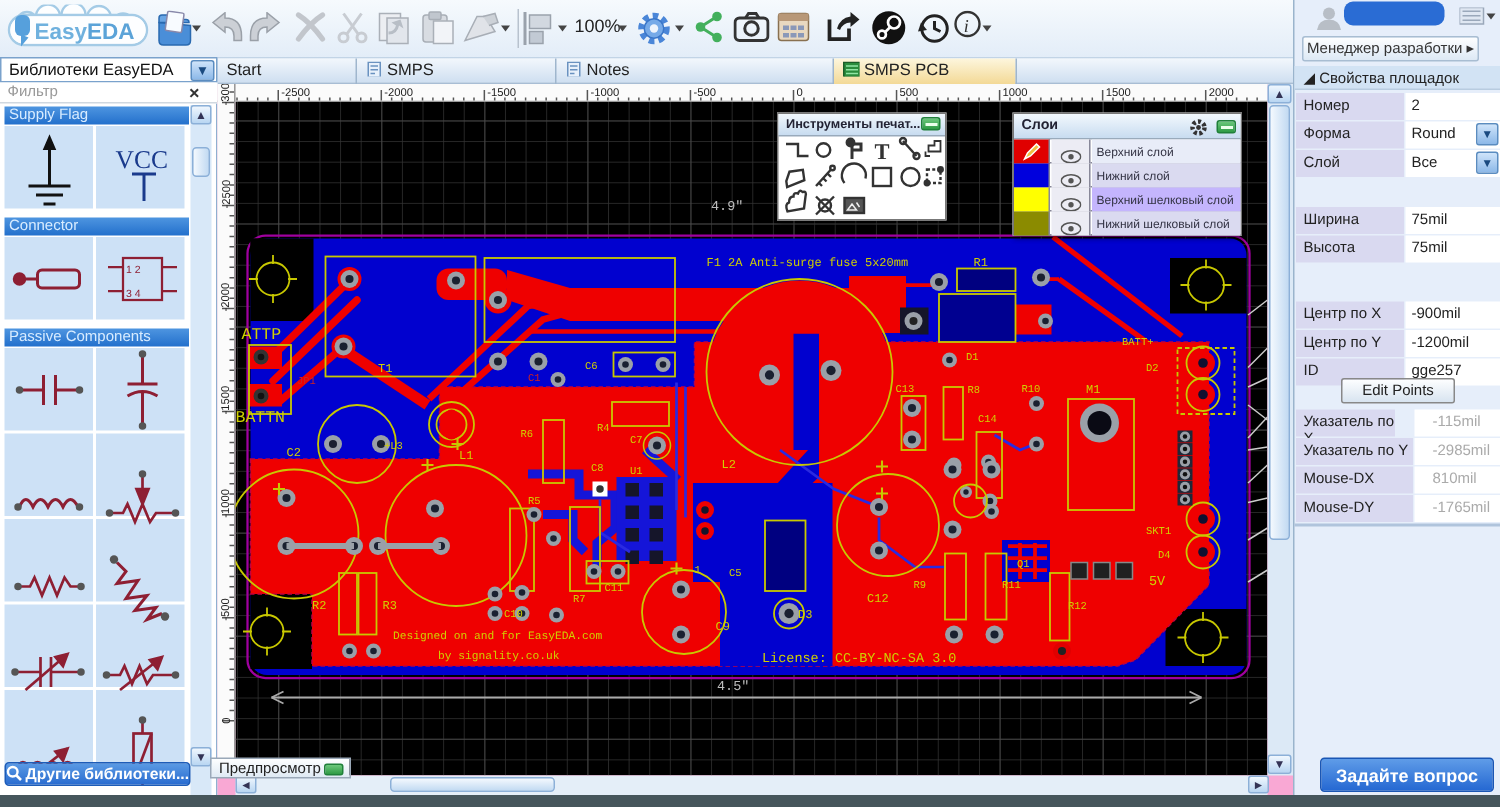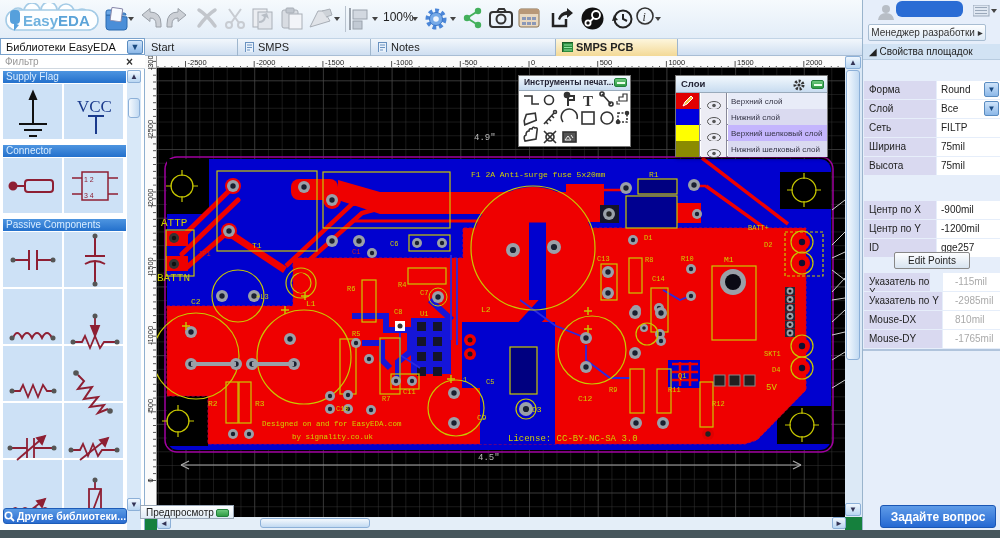--- a/index.html
+++ b/index.html
@@ -18,21 +18,21 @@
 #leftpanel { left:0; top:38px; width:145px; height:492px; background:#fff; border-right:1px solid #8fb0d0; }
 #libdrop { position:absolute; left:0; top:0; width:145px; height:17px; background:#fff; border:1px solid #7aa2cc; font-size:11px; color:#111; padding:2px 0 0 5px; }
 #libbtn { position:absolute; right:1px; top:1px; width:16px; height:14px; background:linear-gradient(#cfe4fa,#8cb8e8); border:1px solid #5a8cc0; border-radius:2px; color:#1a4a80; font-size:9px; text-align:center; line-height:13px; }
 #filterrow { position:absolute; left:0; top:17px; width:145px; height:14px; background:#fff; border-bottom:1px solid #d0d8e0; color:#999; font-size:10px; padding:1px 0 0 5px; }
 .sechdr { position:absolute; left:3px; width:123px; height:12px; background:linear-gradient(#4e95e0,#2370cc); color:#d8ecff; font-size:10px; padding-left:3px; line-height:12px; }
 .cell { position:absolute; width:59px; height:55px; background:#cde1f6; }
 #lscroll { position:absolute; left:127px; top:32px; width:14px; height:460px; background:#d8e8f8; }
 .sbtn { position:absolute; left:0; width:14px; height:13px; background:linear-gradient(#f0f7fe,#b9d6f2); border:1px solid #8cb0d8; border-radius:2px; color:#335; font-size:8px; text-align:center; line-height:12px; }
 #libsbtn { position:absolute; left:3px; top:470px; width:124px; height:16px; background:linear-gradient(#5a9ae4,#2a6cd0); border:1px solid #1d5cb8; border-radius:3px; color:#fff; font-weight:bold; font-size:10.5px; text-align:center; line-height:15px; white-space:nowrap; }
 
-#canvas { left:145px; top:56px; width:717px; height:474px; background:#15803d; }
+#canvas { left:145px; top:56px; width:717px; height:474px; background:#f9a8d4; }
 #hruler { position:absolute; left:12px; top:0; width:688px; height:12px; background:#fafafa; border-bottom:1px solid #999; overflow:hidden; }
 #vruler { position:absolute; left:0; top:0; width:12px; height:461px; background:#fafafa; border-right:1px solid #999; overflow:hidden; }
 #vscroll { position:absolute; left:700px; top:0; width:17px; height:461px; background:#dce9f6; }
 #hscroll { position:absolute; left:12px; top:461px; width:688px; height:13px; background:#e4eef8; }
 
 .fpanel { position:absolute; border:1px solid #777; background:#fff; box-shadow:1px 2px 3px rgba(0,0,0,.4); }
 .fphdr { height:15px; background:linear-gradient(#f2f8fd,#c8dcf0); border-bottom:1px solid #9ab; font-size:9.5px; font-weight:bold; color:#223; padding:1px 0 0 5px; }
 .greenbtn { position:absolute; top:2px; width:13px; height:9px; background:linear-gradient(#6cc87c,#2f9b45); border:1px solid #20803a; border-radius:2px; }
 .greenbtn:after { content:""; position:absolute; left:2px; top:3px; width:8px; height:2px; background:#eaffea; }
 .lrow { position:absolute; left:0; width:151px; height:16px; border-bottom:1px solid #889; }
@@ -189,21 +189,21 @@
 <div class="abs" id="tabrow">
   <div class="tab" style="left:0;width:93px">Start</div>
   <div class="tab" style="left:226px;width:185px"><svg class="tabico" width="11" height="11">
         <rect x="1.5" y="0.5" width="8" height="10" fill="#e8f1fb" stroke="#6a92c0"></rect>
         <path d="M3,3 H8 M3,5.5 H8 M3,8 H6" stroke="#6a92c0" stroke-width="1"></path>
       </svg>Notes</div>
   <div class="tab" style="left:93px;width:133px"><svg class="tabico" width="11" height="11">
         <rect x="1.5" y="0.5" width="8" height="10" fill="#e8f1fb" stroke="#6a92c0"></rect>
         <path d="M3,3 H8 M3,5.5 H8 M3,8 H6" stroke="#6a92c0" stroke-width="1"></path>
       </svg>SMPS</div>
-  <div class="tab" style="left:411px;width:122px;background:linear-gradient(#fdf6dd,#f3d996);font-weight:bold"><svg class="tabico" width="12" height="11">
+  <div class="tab" style="left:411px;width:122px;background:linear-gradient(#fdf6dd,#f3d996);font-weight:normal"><svg class="tabico" width="12" height="11">
         <rect x="0.5" y="0.5" width="11" height="10" fill="#2a8c3c" stroke="#1a5c28"></rect>
         <path d="M2,3 H10 M2,5.5 H10 M2,8 H10" stroke="#90e4a4" stroke-width="1"></path>
       </svg>SMPS PCB</div>
 </div>
 
 <div class="abs" id="leftpanel">
   <div id="libdrop">Библиотеки EasyEDA<div id="libbtn">▼</div></div>
   <div id="filterrow">Фильтр<span style="position:absolute;right:12px;top:0px;color:#333;font-size:12px;font-weight:bold">×</span></div>
   <div class="sechdr" style="top:33px">Supply Flag</div>
   <div class="cell" style="left:3px;top:46px"></div>
@@ -885,31 +885,31 @@
       <path d="M1,16 Q2,9 9,9 Q16,9 17,16 Z" fill="#b8bec6"></path>
     </svg>
   <div class="abs" style="left:33px;top:1px;width:67px;height:16px;background:#2a6cd4;border-radius:6px"></div>
   <svg class="abs" style="left:110px;top:5px" width="20" height="12">
       <rect x="0" y="0" width="16" height="11" fill="#dfe7f2" stroke="#9aa8ba"></rect>
       <path d="M2,2.5 H14 M2,5.5 H14 M2,8.5 H14" stroke="#9aa8ba"></path>
     </svg>
   <div class="abs" style="left:128px;top:9px;width:0;height:0;border-left:3.5px solid transparent;border-right:3.5px solid transparent;border-top:4px solid #444"></div>
   <div id="mgrbtn">Менеджер разработки ▸</div>
   <div id="prophdr">◢ Свойства площадок</div>
+  <div class="prow" style="top:62px;height:18px">
+      <div class="plabel">Номер</div>
+      <div class="pval">2</div>
+    </div>
   <div class="prow" style="top:81px;height:18px">
       <div class="plabel">Форма</div>
       <div class="pval">Round<div class="pdrop">▼</div></div>
     </div>
   <div class="prow" style="top:100px;height:18px">
       <div class="plabel">Слой</div>
       <div class="pval">Все<div class="pdrop">▼</div></div>
-    </div>
-  <div class="prow" style="top:119px;height:18px">
-      <div class="plabel">Сеть</div>
-      <div class="pval">FILTP</div>
     </div>
   <div class="prow" style="top:138px;height:18px">
       <div class="plabel">Ширина</div>
       <div class="pval">75mil</div>
     </div>
   <div class="prow" style="top:157px;height:18px">
       <div class="plabel">Высота</div>
       <div class="pval">75mil</div>
     </div>
   <div class="prow" style="top:201px;height:18px">

